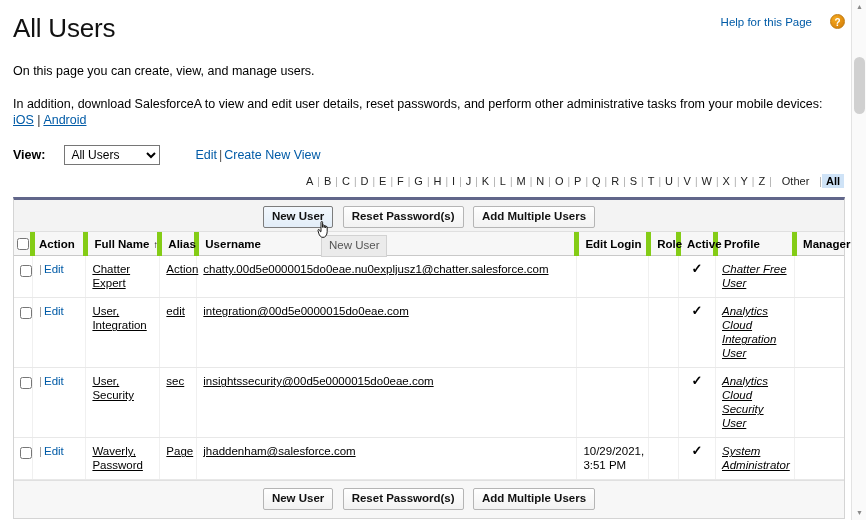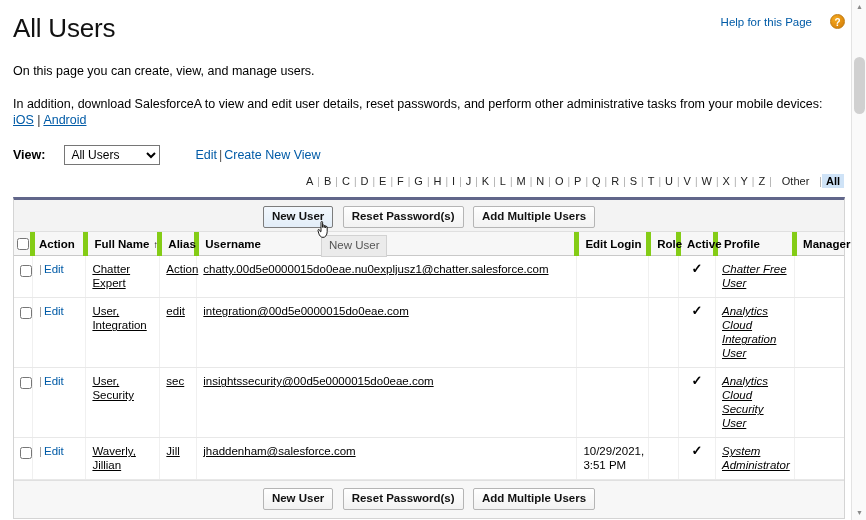--- a/index.html
+++ b/index.html
@@ -424,22 +424,22 @@
               <td><a class="dlink">insightssecurity@00d5e0000015do0eae.com</a></td>
               <td class="cell-login"></td>
               <td></td>
               <td class="cell-active"><span class="checkmark">✓</span></td>
               <td class="cell-profile"><a class="dlink">Analytics Cloud Security User</a></td>
               <td></td>
             </tr>
             <tr>
               <td class="cell-check"><input type="checkbox" class="sf-check" style=""></td>
               <td class="cell-action"><span class="pipe">|</span><a>Edit</a></td>
-              <td><a class="dlink">Waverly, Jillian</a></td>
-              <td><a class="dlink">Jill</a></td>
+              <td><a class="dlink">Waverly, Password</a></td>
+              <td><a class="dlink">Page</a></td>
               <td><a class="dlink">jhaddenham@salesforce.com</a></td>
               <td class="cell-login">10/29/2021, 3:51 PM</td>
               <td></td>
               <td class="cell-active"><span class="checkmark">✓</span></td>
               <td class="cell-profile"><a class="dlink">System Administrator</a></td>
               <td></td>
             </tr>
           </tbody>
       </table>
 

